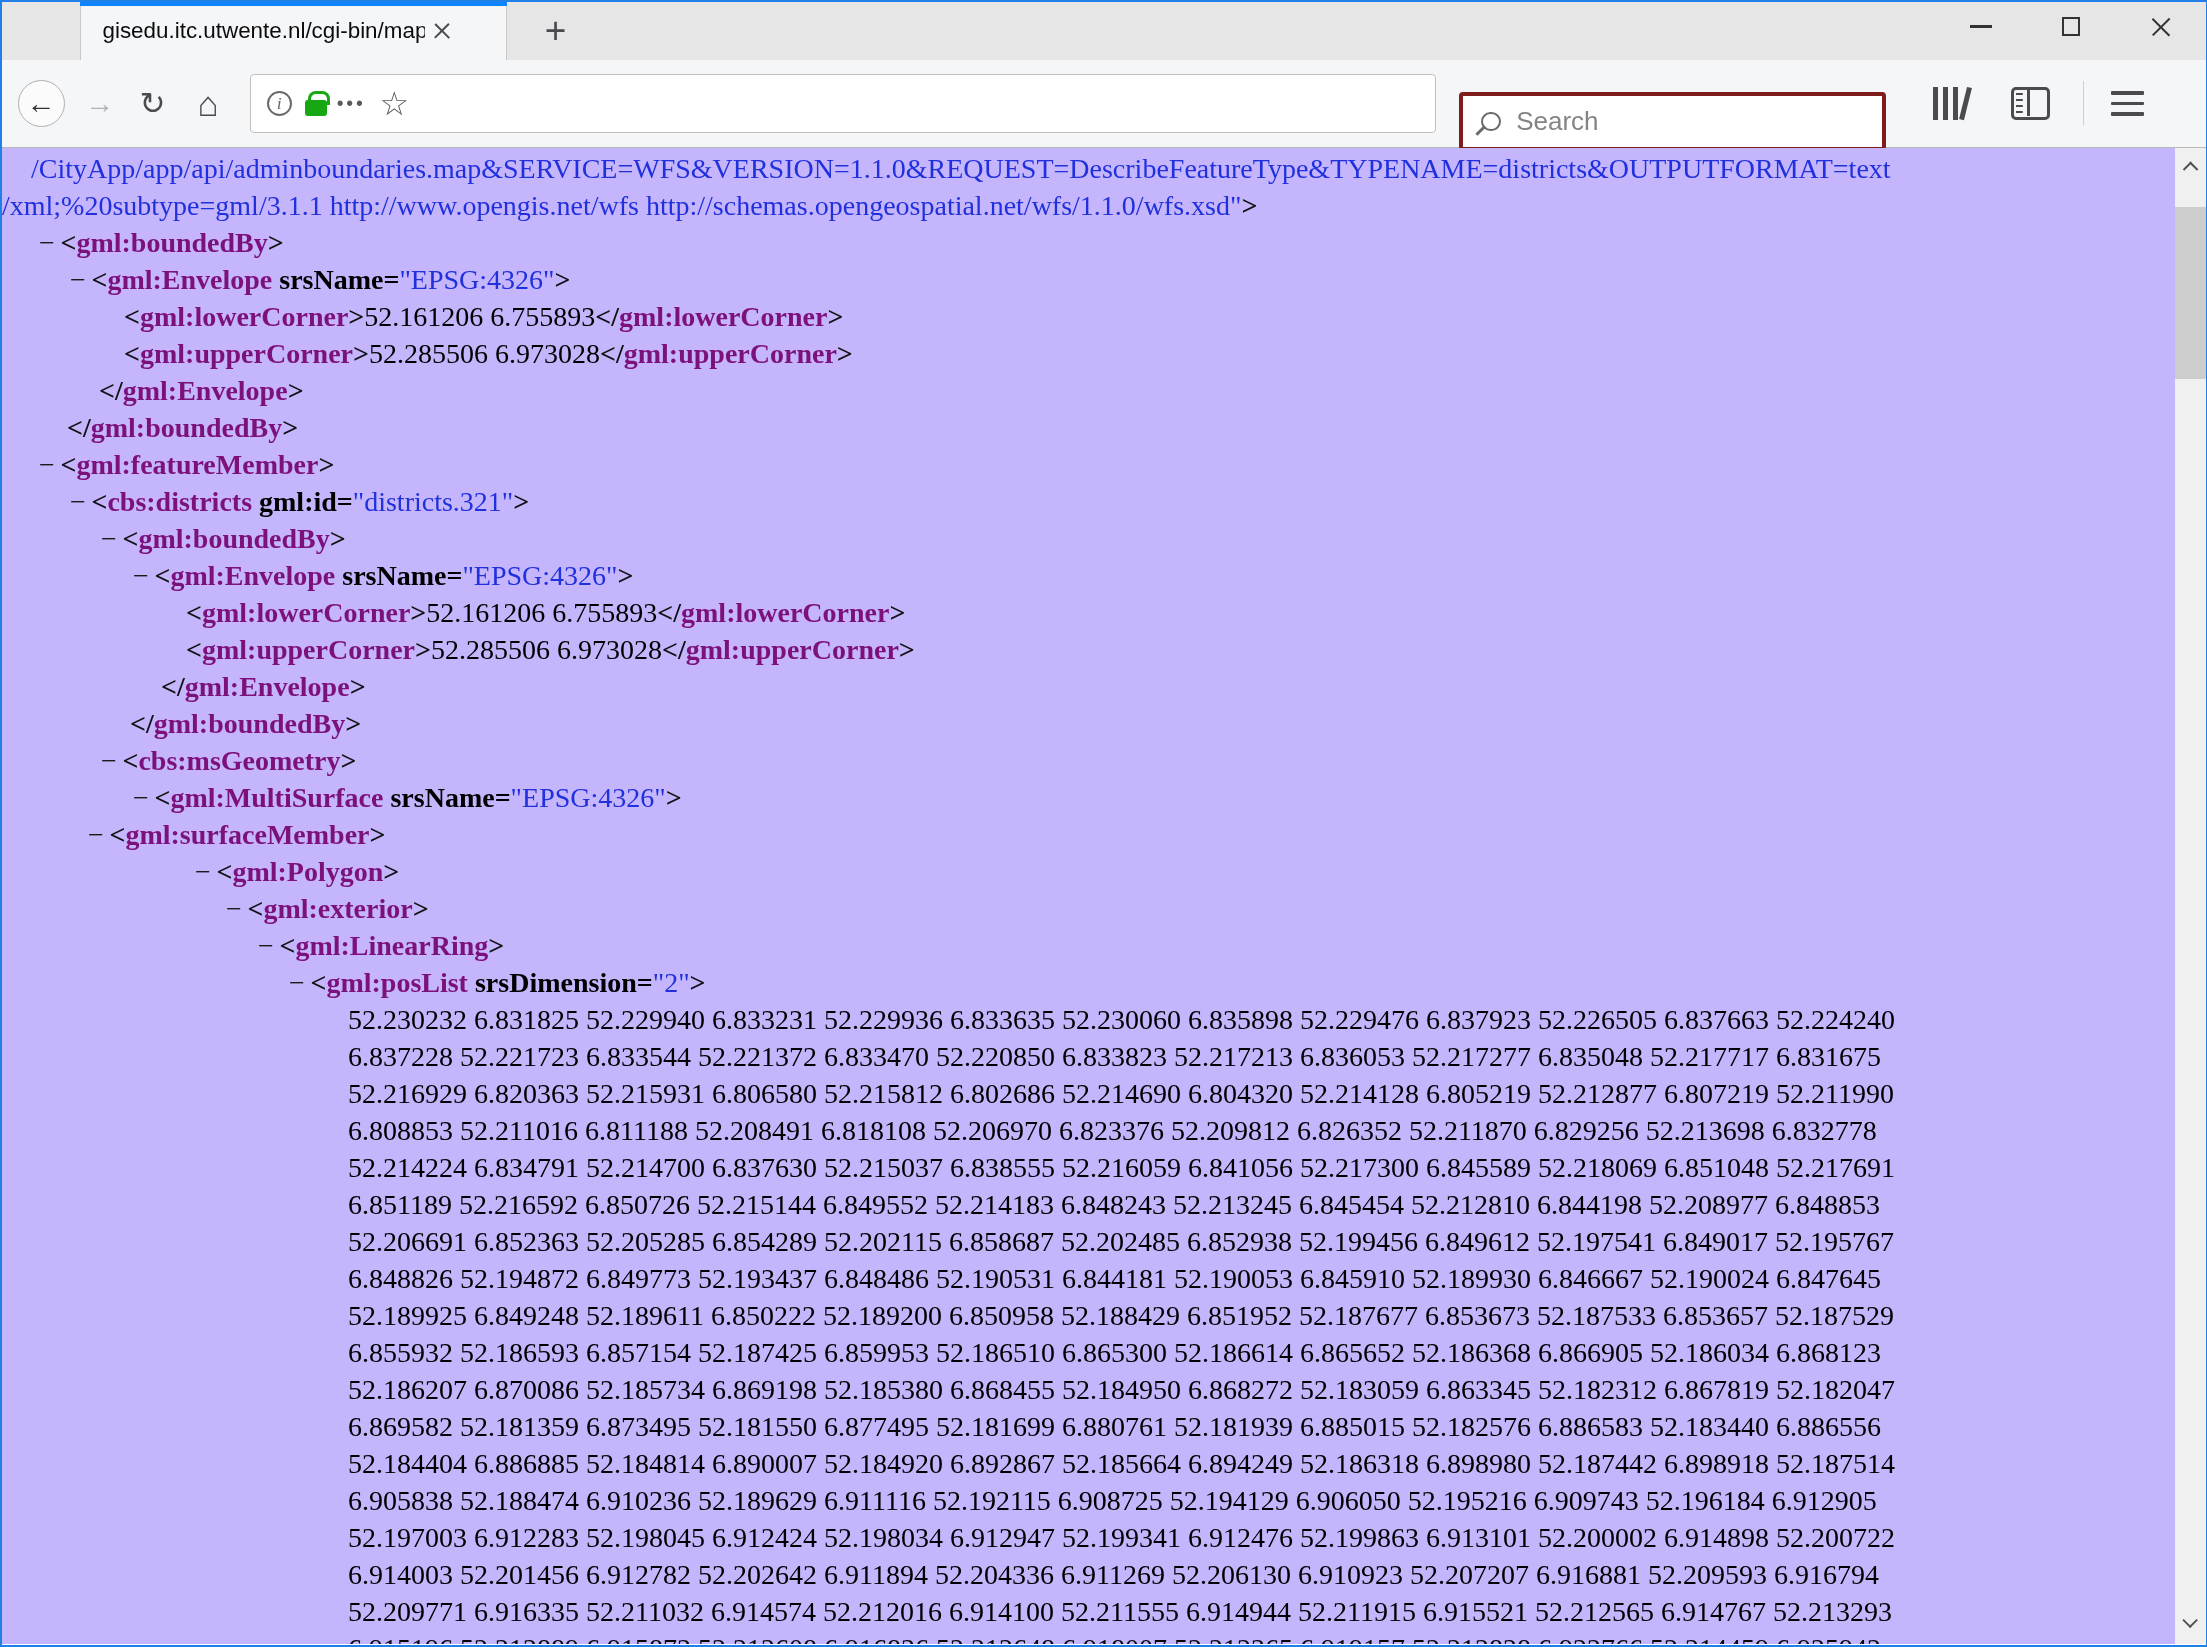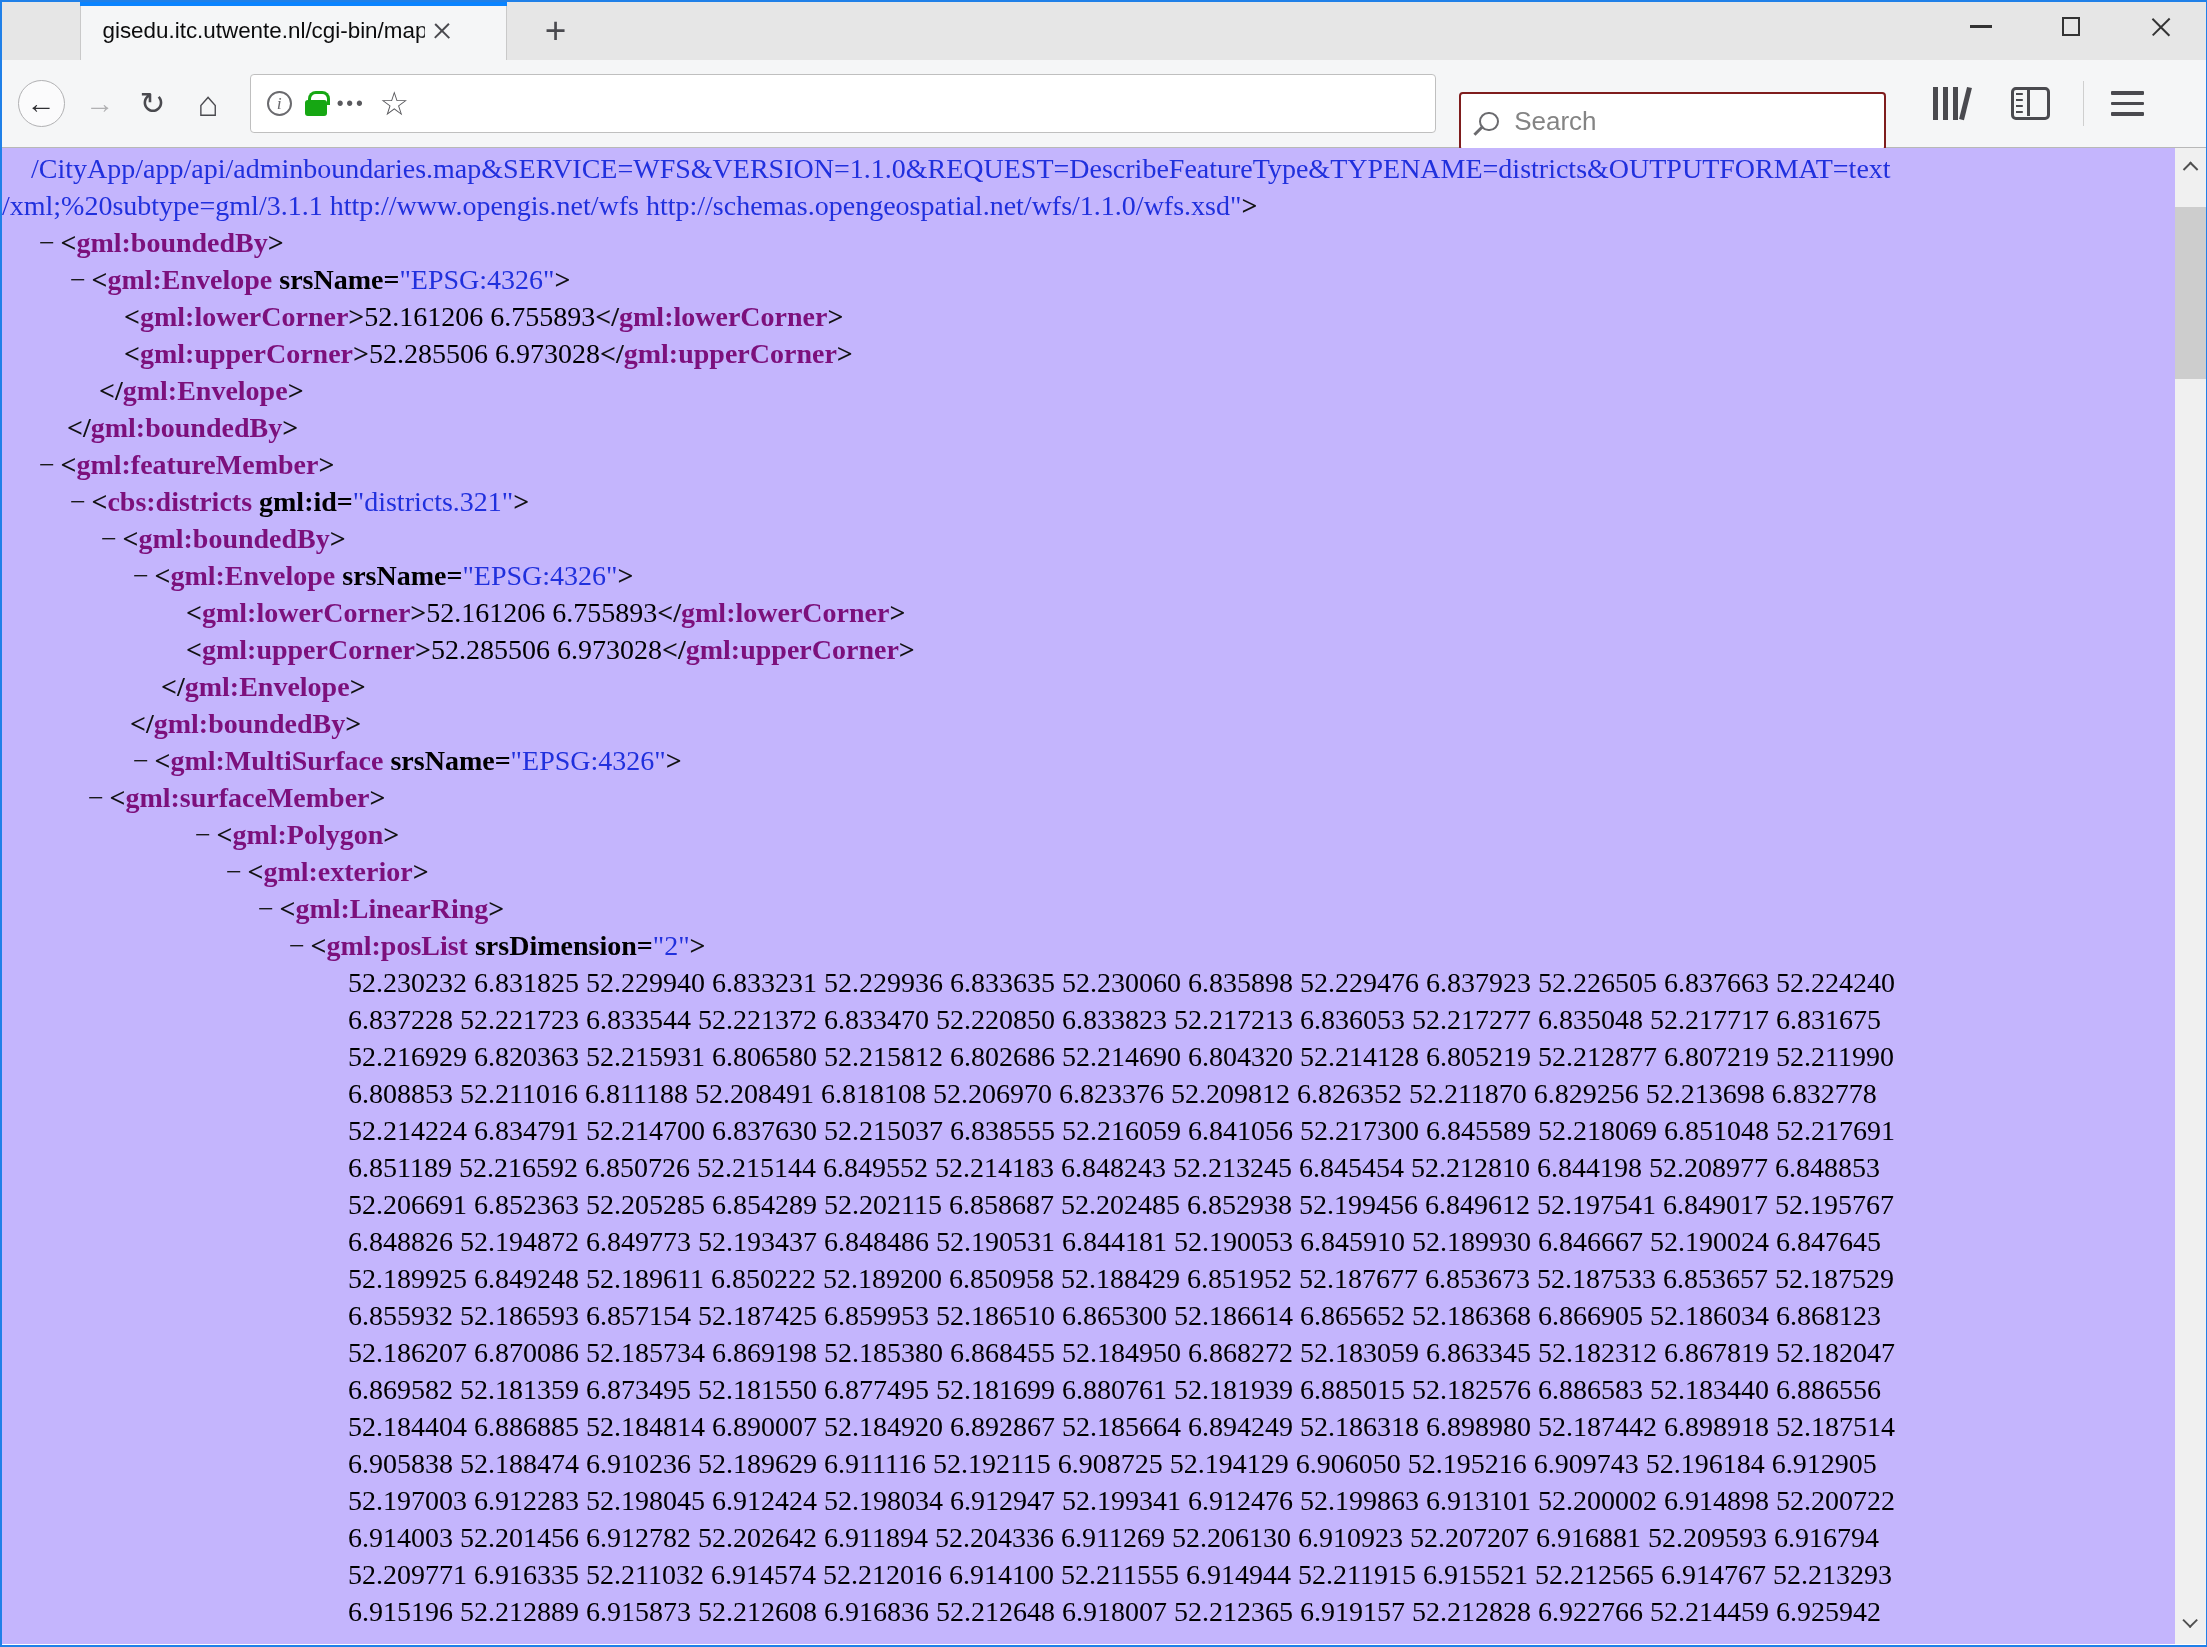--- a/index.html
+++ b/index.html
@@ -54,21 +54,21 @@
   .lock::before { content:""; position:absolute; left:2.9px; top:-8.8px; width:15.6px; height:11.7px;
           border:3.4px solid #16a713; border-bottom:none; border-radius:7.8px 7.8px 0 0; }
   .url-text { margin-left:15.6px; font-size:25px; white-space:nowrap; overflow:hidden;
               flex:1; position:relative; }
   .url-gray { color:#737373; } .url-domain { color:#0c0c0d; font-weight:bold; }
   .url-fade { position:absolute; right:0; top:0; width:59px; height:39px;
               background:linear-gradient(to right, rgba(255,255,255,0), #fff); }
   .dots { color:#5a5a5e; font-size:19.5px; letter-spacing:2.9px; margin:0 13.7px 0 9.8px; flex:none; }
   .star { color:#5a5a5e; font-size:33px; margin-right:13.7px; flex:none; line-height:29px; }
   .searchbox { margin-left:23.4px; width:427px; height:59px; background:#fff;
-               border:2px solid #7f1d1d; border-radius:3.9px; display:flex; align-items:center;margin-top:36px; }
+               border:4px solid #7f1d1d; border-radius:3.9px; display:flex; align-items:center;margin-top:36px; }
   .mag { margin-left:17.6px; width:19.5px; height:19.5px; border:2.9px solid #6a6a6e;
          border-radius:50%; position:relative; flex:none; }
   .mag::after { content:""; position:absolute; left:-7.8px; top:15.6px; width:11.7px; height:2.9px;
          background:#6a6a6e; transform:rotate(135deg); }
   .search-input { border:none; outline:none; background:transparent; font-size:26px;
          color:#333; margin-left:15.6px; width:332px; font-family:"Liberation Sans",sans-serif; }
   .search-input::placeholder { color:#848484; }
   .lib { margin-left:45px; width:43px; height:33px; position:relative; flex:none; }
   .lib span { position:absolute; top:0; width:4.9px; height:33px; background:#4a4a4f; }
   .lib span:nth-child(1){left:2px;} .lib span:nth-child(2){left:11.7px;} .lib span:nth-child(3){left:21.5px;}
@@ -176,20 +176,21 @@
         <div class="line" style="padding-left: 97px;"><span class="tk-b">&lt;/</span><span class="tk-n">gml:Envelope</span><span class="tk-b">&gt;</span></div>
         <div class="line" style="padding-left: 65px;"><span class="tk-b">&lt;/</span><span class="tk-n">gml:boundedBy</span><span class="tk-b">&gt;</span></div>
         <div class="line" style="padding-left: 37px;"><span class="mk">− </span><span class="tk-b">&lt;</span><span class="tk-n">gml:featureMember</span><span class="tk-b">&gt;</span></div>
         <div class="line" style="padding-left: 68px;"><span class="mk">− </span><span class="tk-b">&lt;</span><span class="tk-n">cbs:districts</span><span class="tk-a"> gml:id=</span><span class="tk-v">"districts.321"</span><span class="tk-b">&gt;</span></div>
         <div class="line" style="padding-left: 99px;"><span class="mk">− </span><span class="tk-b">&lt;</span><span class="tk-n">gml:boundedBy</span><span class="tk-b">&gt;</span></div>
         <div class="line" style="padding-left: 131px;"><span class="mk">− </span><span class="tk-b">&lt;</span><span class="tk-n">gml:Envelope</span><span class="tk-a"> srsName=</span><span class="tk-v">"EPSG:4326"</span><span class="tk-b">&gt;</span></div>
         <div class="line" style="padding-left: 184px;"><span class="tk-b">&lt;</span><span class="tk-n">gml:lowerCorner</span><span class="tk-b">&gt;</span><span class="tk-t">52.161206 6.755893</span><span class="tk-b">&lt;/</span><span class="tk-n">gml:lowerCorner</span><span class="tk-b">&gt;</span></div>
         <div class="line" style="padding-left: 184px;"><span class="tk-b">&lt;</span><span class="tk-n">gml:upperCorner</span><span class="tk-b">&gt;</span><span class="tk-t">52.285506 6.973028</span><span class="tk-b">&lt;/</span><span class="tk-n">gml:upperCorner</span><span class="tk-b">&gt;</span></div>
         <div class="line" style="padding-left: 159px;"><span class="tk-b">&lt;/</span><span class="tk-n">gml:Envelope</span><span class="tk-b">&gt;</span></div>
         <div class="line" style="padding-left: 128px;"><span class="tk-b">&lt;/</span><span class="tk-n">gml:boundedBy</span><span class="tk-b">&gt;</span></div>
+        <div class="line" style="padding-left: 99px;"><span class="mk">− </span><span class="tk-b">&lt;</span><span class="tk-n">cbs:msGeometry</span><span class="tk-b">&gt;</span></div>
         <div class="line" style="padding-left: 131px;"><span class="mk">− </span><span class="tk-b">&lt;</span><span class="tk-n">gml:MultiSurface</span><span class="tk-a"> srsName=</span><span class="tk-v">"EPSG:4326"</span><span class="tk-b">&gt;</span></div>
         <div class="line" style="padding-left: 86px;"><span class="mk">− </span><span class="tk-b">&lt;</span><span class="tk-n">gml:surfaceMember</span><span class="tk-b">&gt;</span></div>
         <div class="line" style="padding-left: 193px;"><span class="mk">− </span><span class="tk-b">&lt;</span><span class="tk-n">gml:Polygon</span><span class="tk-b">&gt;</span></div>
         <div class="line" style="padding-left: 224px;"><span class="mk">− </span><span class="tk-b">&lt;</span><span class="tk-n">gml:exterior</span><span class="tk-b">&gt;</span></div>
         <div class="line" style="padding-left: 256px;"><span class="mk">− </span><span class="tk-b">&lt;</span><span class="tk-n">gml:LinearRing</span><span class="tk-b">&gt;</span></div>
         <div class="line" style="padding-left: 287px;"><span class="mk">− </span><span class="tk-b">&lt;</span><span class="tk-n">gml:posList</span><span class="tk-a"> srsDimension=</span><span class="tk-v">"2"</span><span class="tk-b">&gt;</span></div>
         <div class="line" style="padding-left: 346px;"><span class="tk-t">52.230232 6.831825 52.229940 6.833231 52.229936 6.833635 52.230060 6.835898 52.229476 6.837923 52.226505 6.837663 52.224240</span></div>
         <div class="line" style="padding-left: 346px;"><span class="tk-t">6.837228 52.221723 6.833544 52.221372 6.833470 52.220850 6.833823 52.217213 6.836053 52.217277 6.835048 52.217717 6.831675</span></div>
         <div class="line" style="padding-left: 346px;"><span class="tk-t">52.216929 6.820363 52.215931 6.806580 52.215812 6.802686 52.214690 6.804320 52.214128 6.805219 52.212877 6.807219 52.211990</span></div>
         <div class="line" style="padding-left: 346px;"><span class="tk-t">6.808853 52.211016 6.811188 52.208491 6.818108 52.206970 6.823376 52.209812 6.826352 52.211870 6.829256 52.213698 6.832778</span></div>

